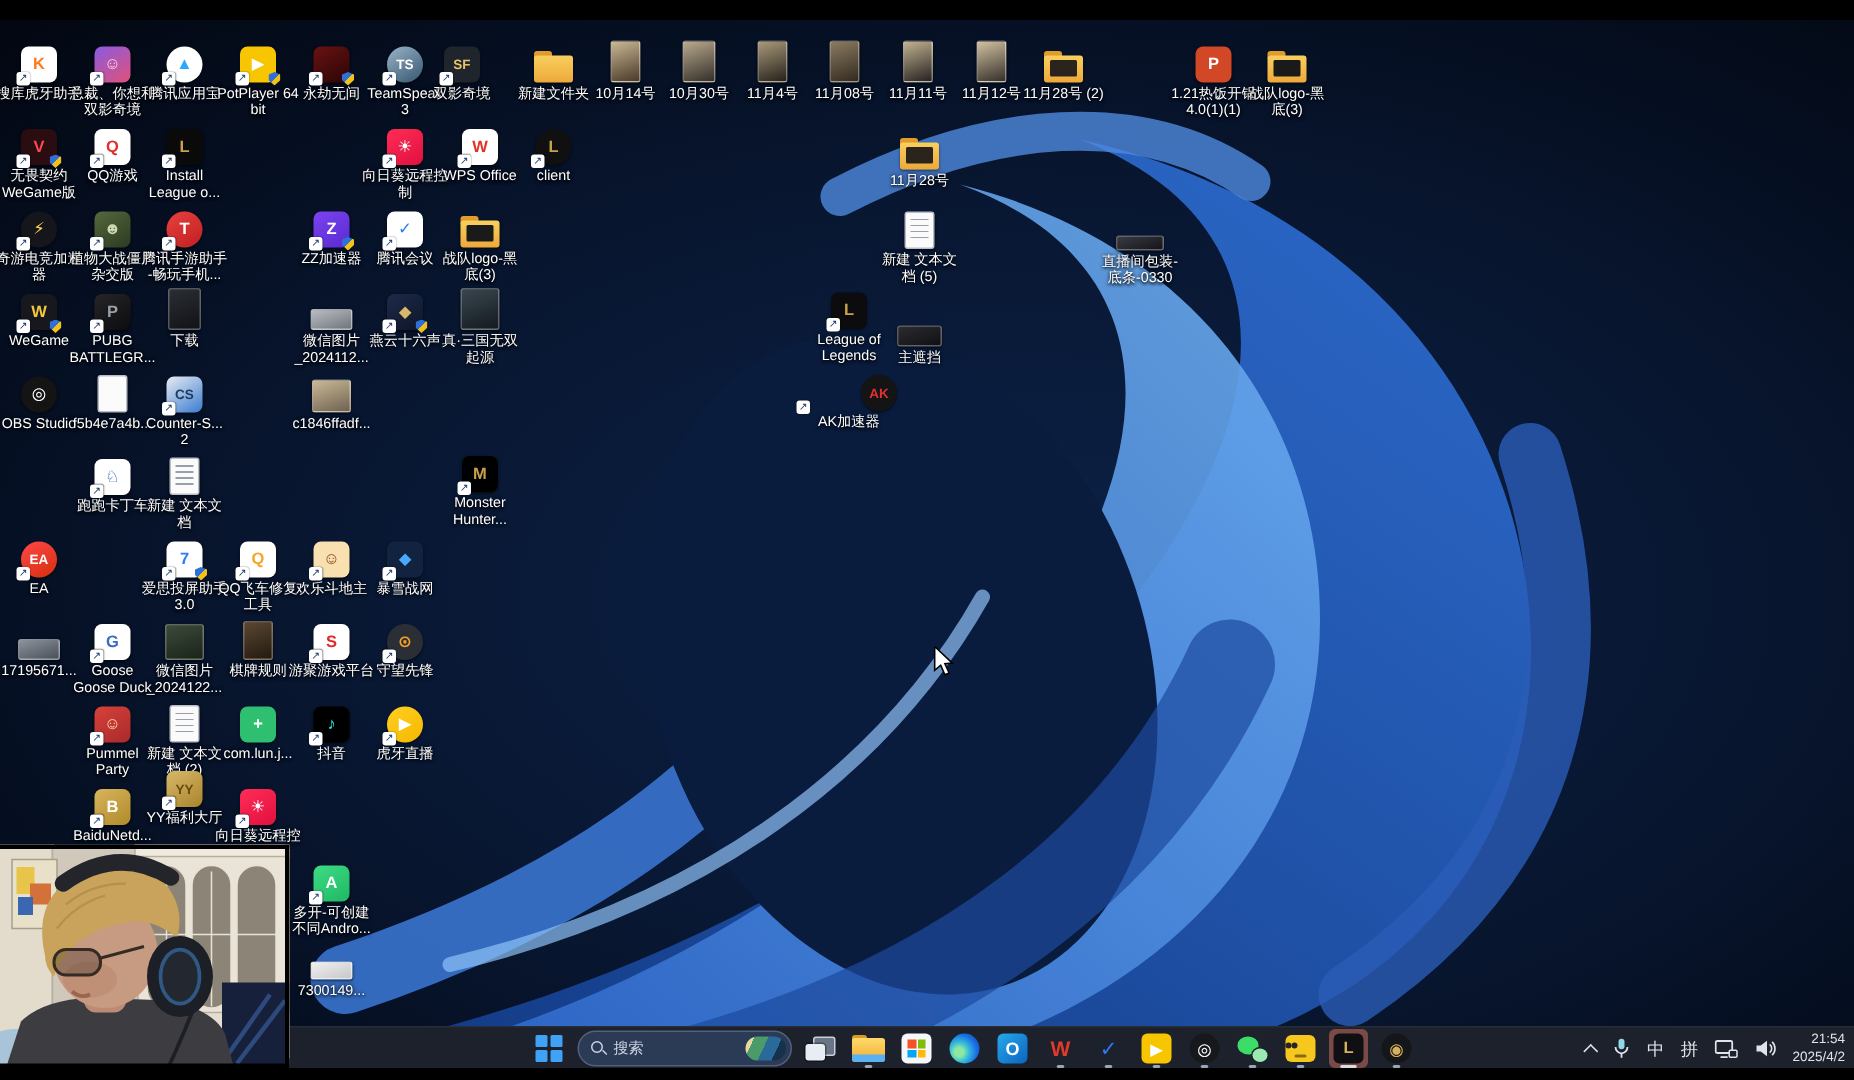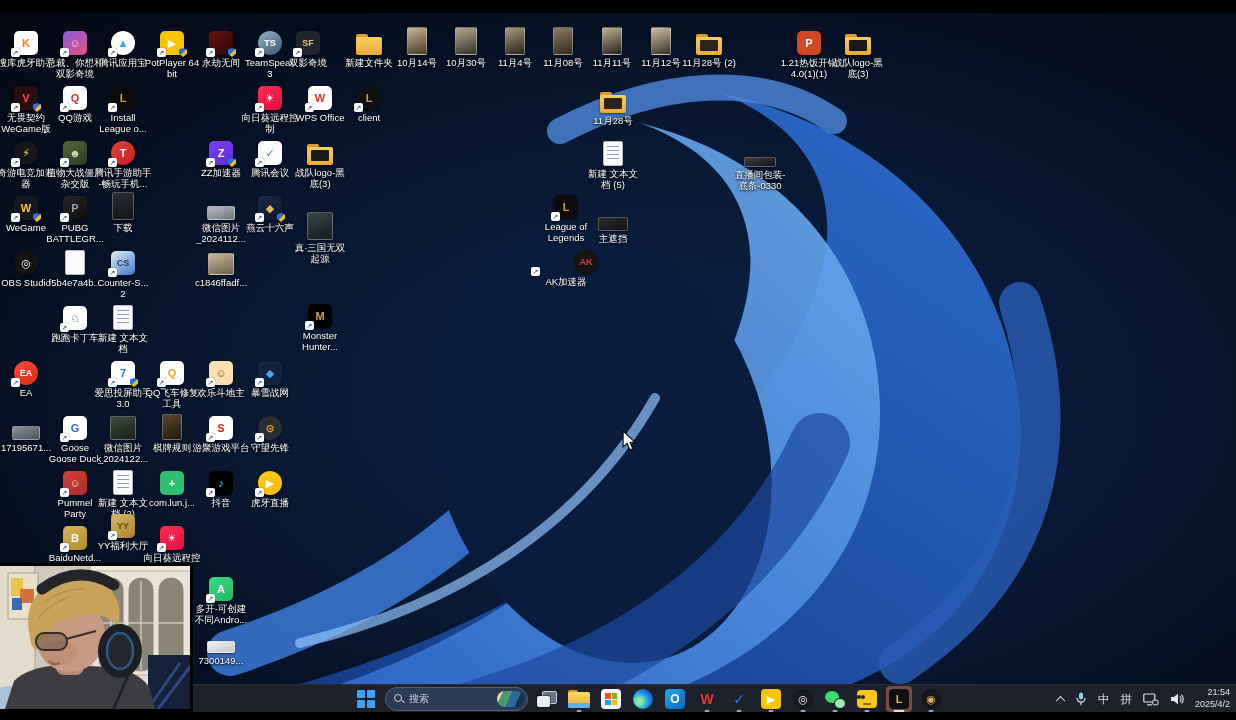--- a/index.html
+++ b/index.html
@@ -487,21 +487,21 @@
           <span class="corewrap">
             <div class="ic-app" style="background: linear-gradient(145deg, rgb(28, 42, 74), rgb(14, 21, 40));">
               <span style="color: rgb(216, 184, 106);">◆</span>
             </div>
             <div class="ic-arrow">↗</div>
             <div class="ic-shield"></div>
           </span>
         </div>
         <div class="dicon-label">燕云十六声</div>
       </div>
-      <div class="dicon" style="left: 288px; top: 179px; margin-top: 20px;">
+      <div class="dicon" style="left: 288px; top: 179px;">
         <div class="dicon-glyph">
           <span class="corewrap">
             <div class="ic-photo" style="width: 24px; height: 26px; background: linear-gradient(160deg, rgb(57, 70, 78), rgb(20, 26, 32));"></div>
           </span>
         </div>
         <div class="dicon-label">真·三国无双
 起源</div>
       </div>
       <div class="dicon" style="left: -6px; top: 234px;">
         <div class="dicon-glyph">

